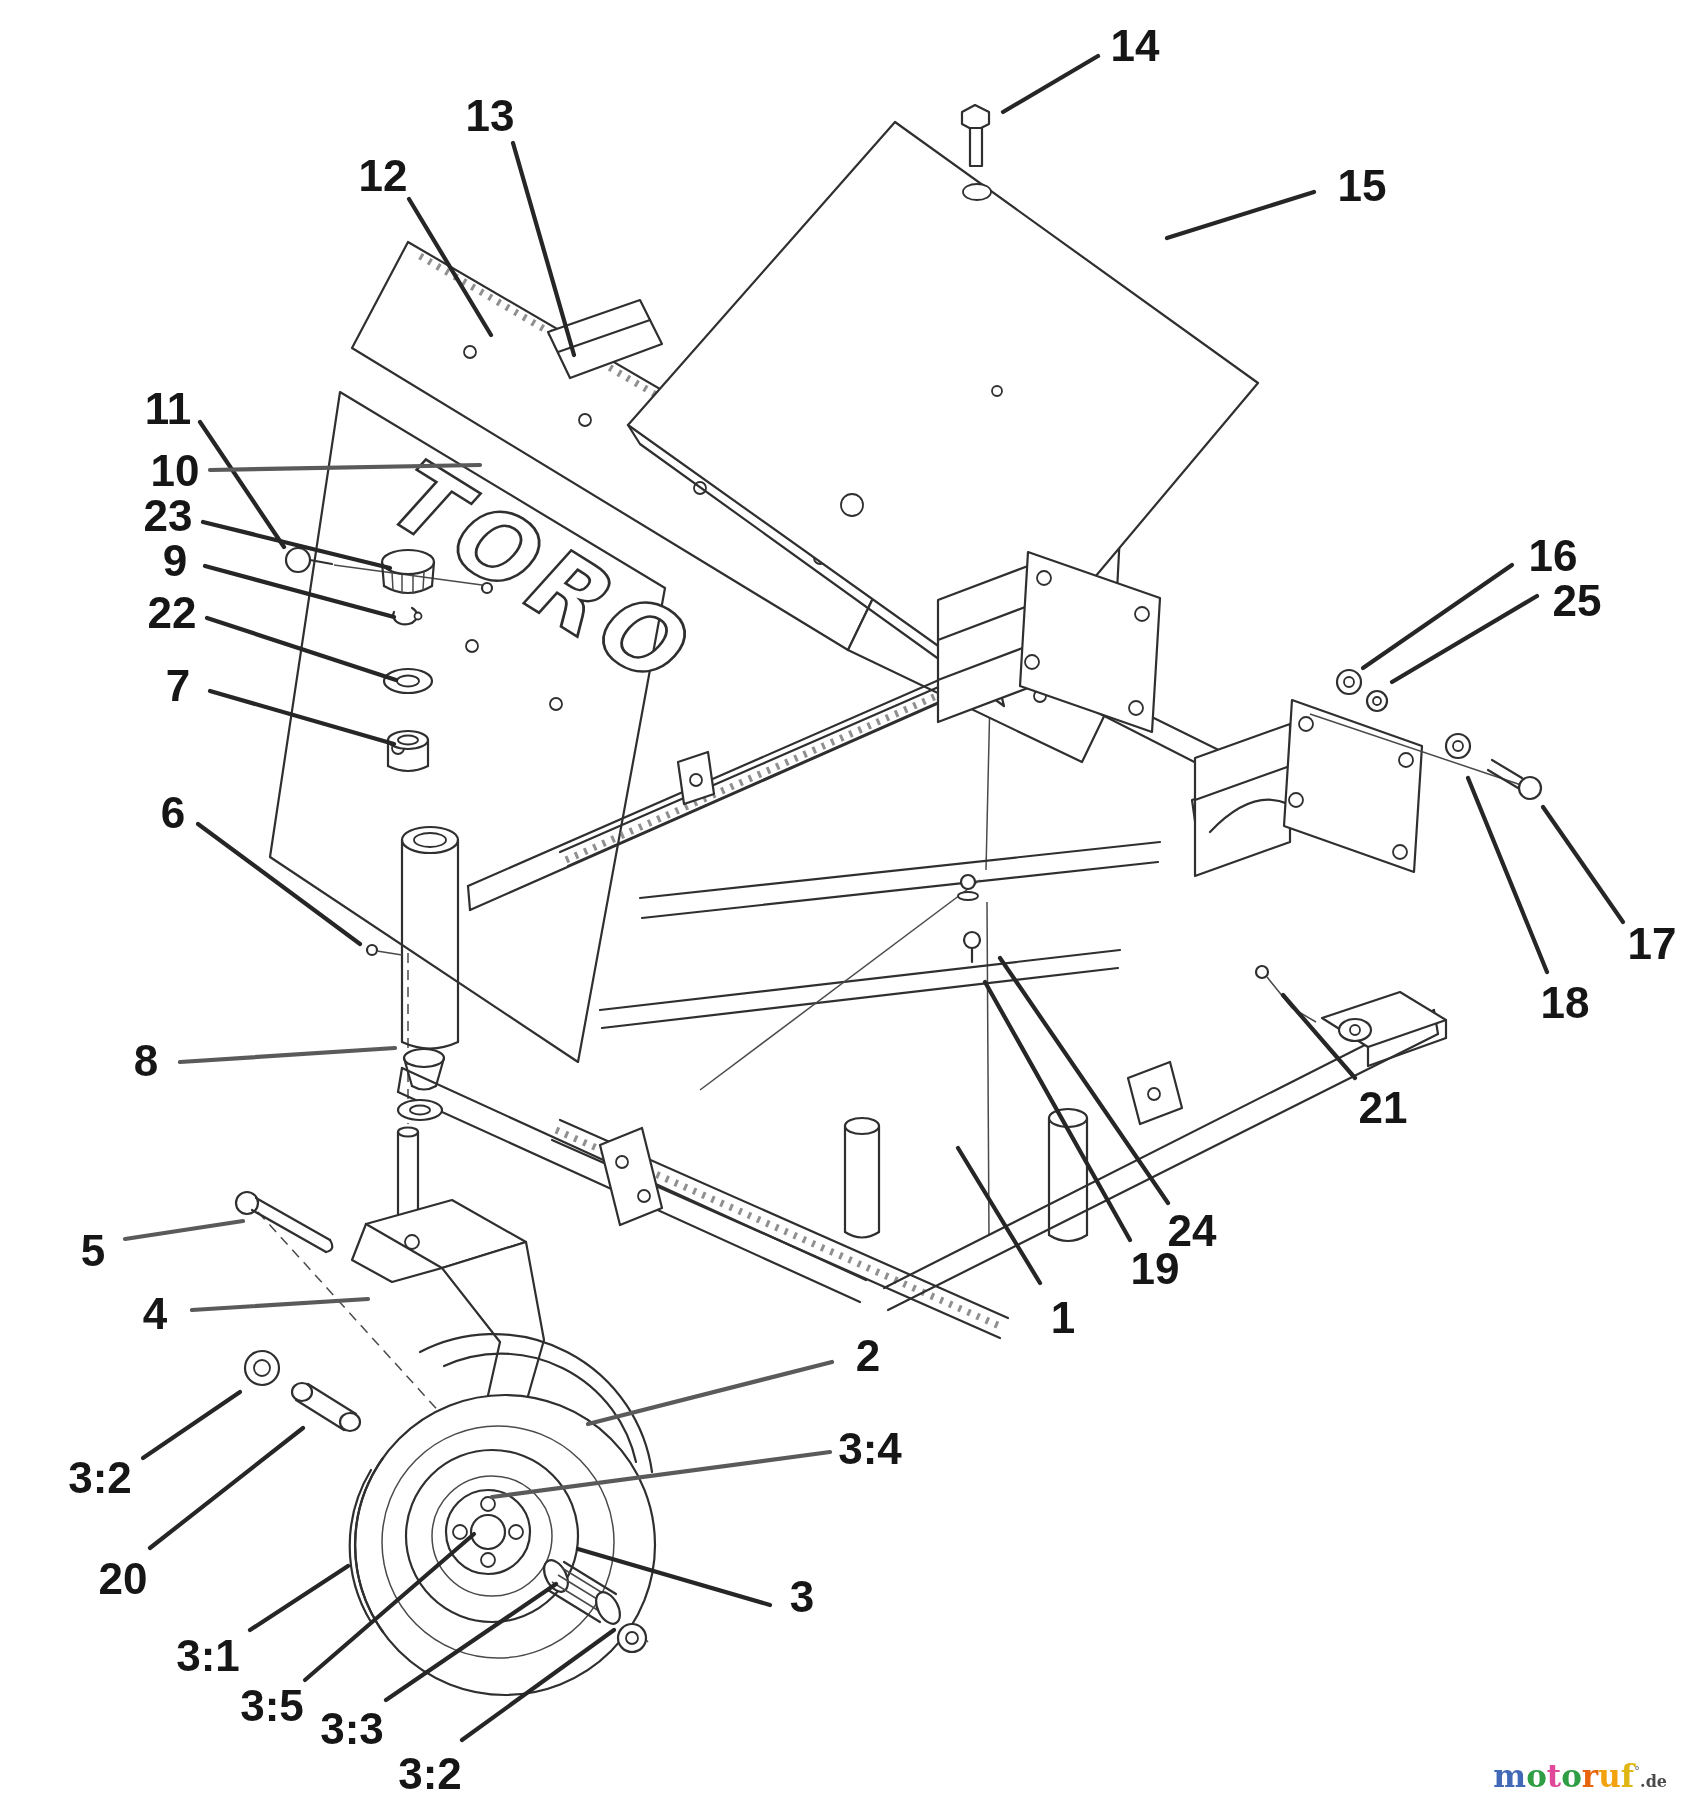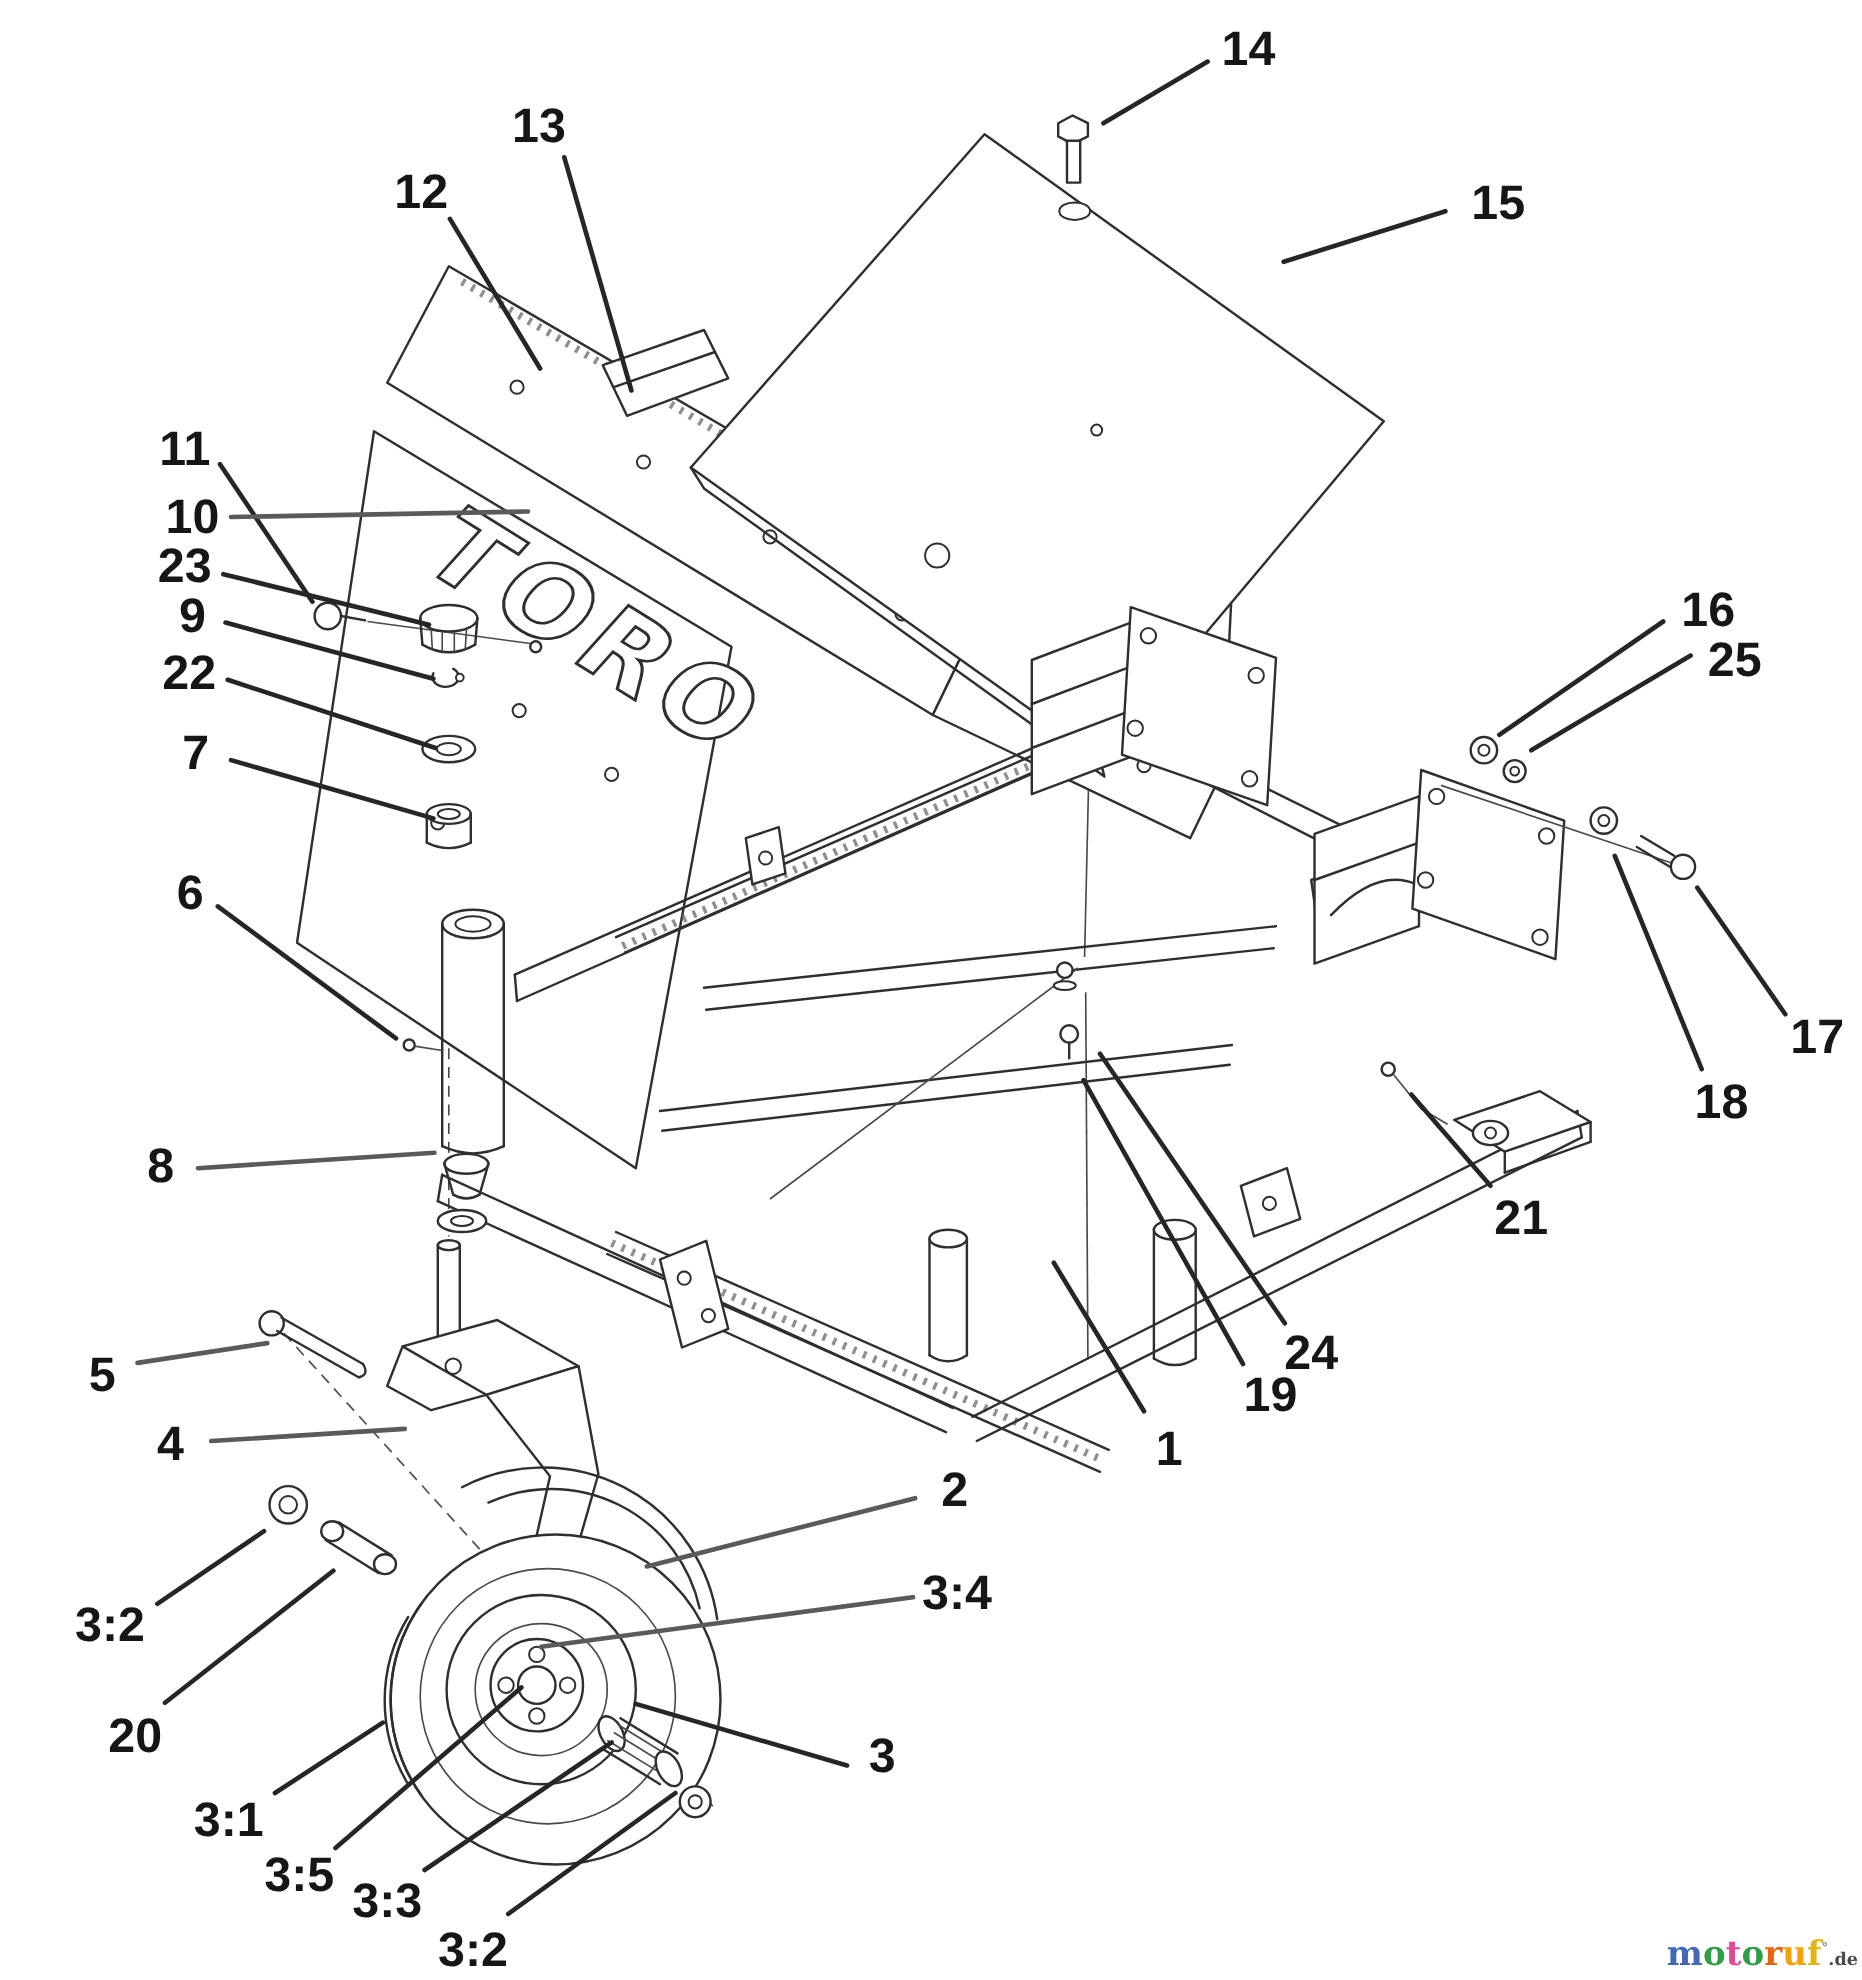--- a/index.html
+++ b/index.html
@@ -10,21 +10,21 @@
   .fillw{fill:#ffffff;stroke:#2f2f2f;stroke-width:2.2;stroke-linejoin:round;}
   .thin{stroke:#4a4a4a;fill:none;stroke-width:1.5;}
   .hatch{stroke:#6a6a6a;stroke-width:7;stroke-dasharray:3 7;fill:none;opacity:.75;}
   .hole{fill:#ffffff;stroke:#2f2f2f;stroke-width:1.8;}
   .leader{stroke:#262626;stroke-width:4.2;stroke-linecap:round;}
   .leader.gray{stroke:#5a5a5a;}
   text.callout{font-family:"Liberation Sans",sans-serif;font-size:44px;font-weight:600;
                fill:#161616;text-anchor:middle;dominant-baseline:central;}
   .toro{font-family:"DejaVu Sans",sans-serif;font-size:96px;font-weight:bold;
         fill:#ffffff;stroke:#2f2f2f;stroke-width:2.6;letter-spacing:8px;}
-  .watermark{position:absolute;right:4px;bottom:8px;font-family:"DejaVu Serif",serif;
+  .watermark{position:absolute;right:26px;bottom:8px;font-family:"DejaVu Serif",serif;
              font-weight:bold;font-size:31px;line-height:1;white-space:nowrap;}
   .watermark .wm-mark{font-size:12px;color:#8a8a8a;vertical-align:super;}
   .watermark .wm-suffix{font-size:16px;color:#4a4a4a;font-weight:bold;}
 </style>
 </head>
 <body>
 
 <div class="stage">
 <svg id="diagram" width="1693" height="1800" viewBox="0 0 1693 1800">
 

